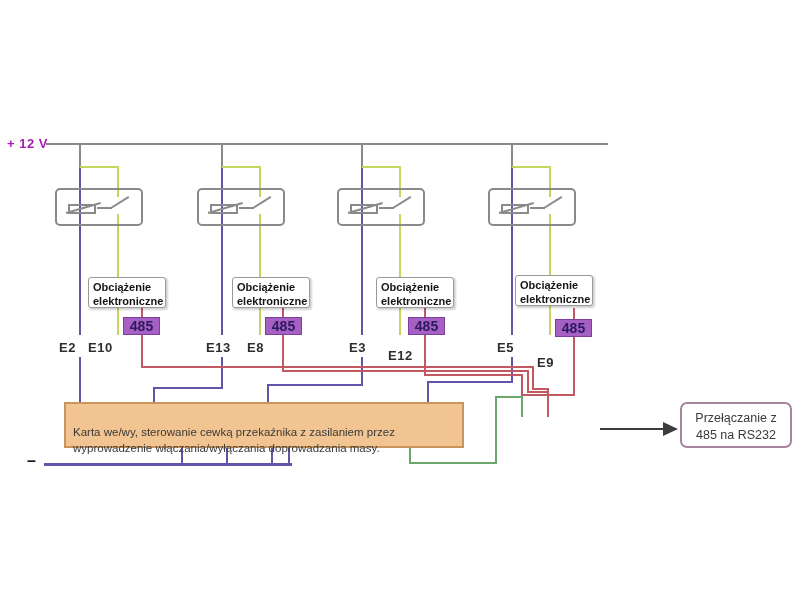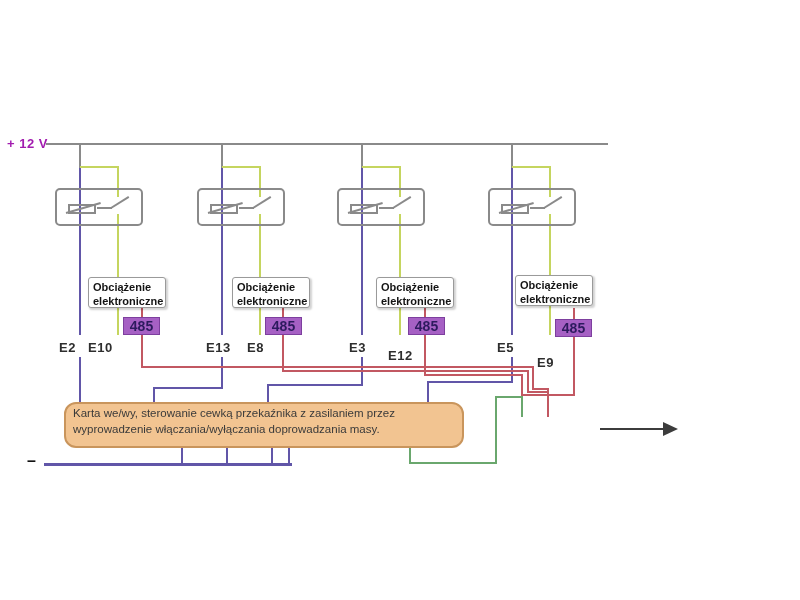--- a/index.html
+++ b/index.html
@@ -31,22 +31,22 @@
   .tag485{
     position:absolute;width:37px;height:18px;background:var(--tag-fill);border:1px solid var(--tag-border);
     color:var(--tag-text);font-size:14px;font-weight:bold;text-align:center;line-height:17px;box-sizing:border-box;
   }
   .term{
     position:absolute;height:14px;font-size:13px;font-weight:bold;color:var(--text-dark);
     text-align:left;line-height:14px;letter-spacing:.5px;
   }
   .io-card{
     position:absolute;left:64px;top:402px;width:400px;height:46px;background:var(--box-orange-fill);
-    border:2px solid var(--box-orange-border);border-radius:12px;box-sizing:border-box;
-    font-size:11.5px;color:#3a3a3a;padding:2px 7px;line-height:1.35;
+    border:2px solid var(--box-orange-border);border-radius:0;box-sizing:border-box;
+    font-size:11.5px;color:#3a3a3a;padding:21px 7px;line-height:1.35;
   }
   .pc-box{
     position:absolute;left:510px;top:417px;width:88px;height:42px;background:var(--box-cyan-fill);
     border:1.5px solid var(--box-cyan-border);border-radius:2px;box-sizing:border-box;
     font-size:12px;color:#222;padding:5px 0 0 9px;line-height:1.4;box-shadow:1.5px 1.5px 2px rgba(0,0,0,.15);
   }
   .pc-box span{display:block;}
   .conv-box{
     position:absolute;left:680px;top:402px;width:112px;height:46px;background:#fff;
     border:2px solid var(--box-converter-border);border-radius:7px;box-sizing:border-box;
@@ -190,14 +190,18 @@
   <div class="io-card">
     <span>Karta we/wy, sterowanie cewką przekaźnika z zasilaniem przez wyprowadzenie włączania/wyłączania doprowadzania masy.</span>
   </div>
 
   <div class="gnd-label">–</div>
 
 
   <div class="arrow-line"></div>
   <div class="arrow-head"></div>
 
+  <div class="conv-box">
+    <span>Przełączanie z</span>
+    <span>485 na RS232</span>
+  </div>
 
 </div>
 
 </body></html>

